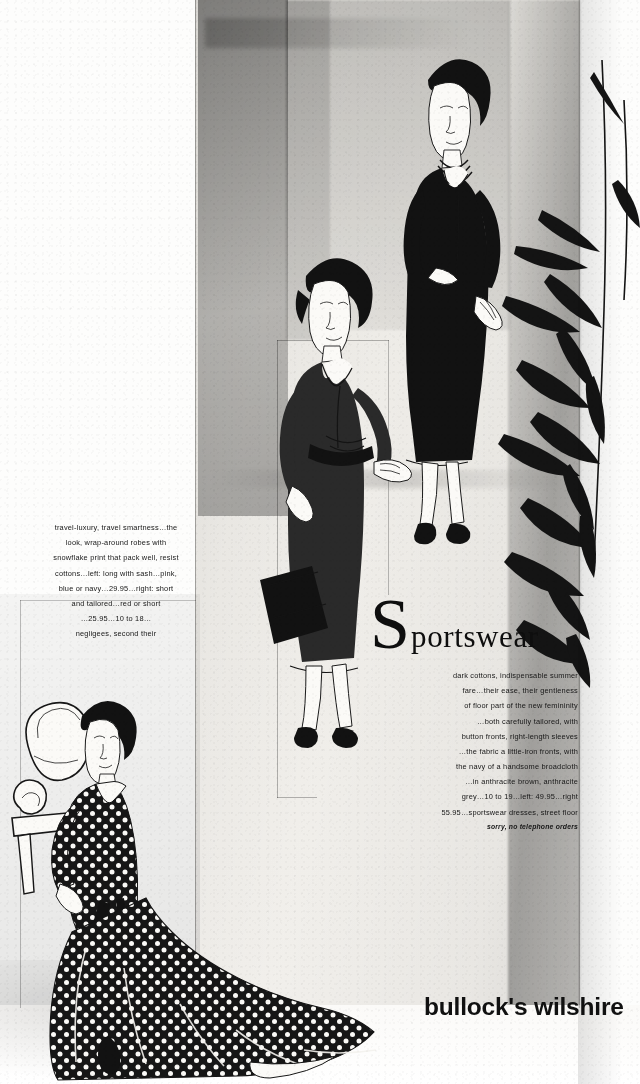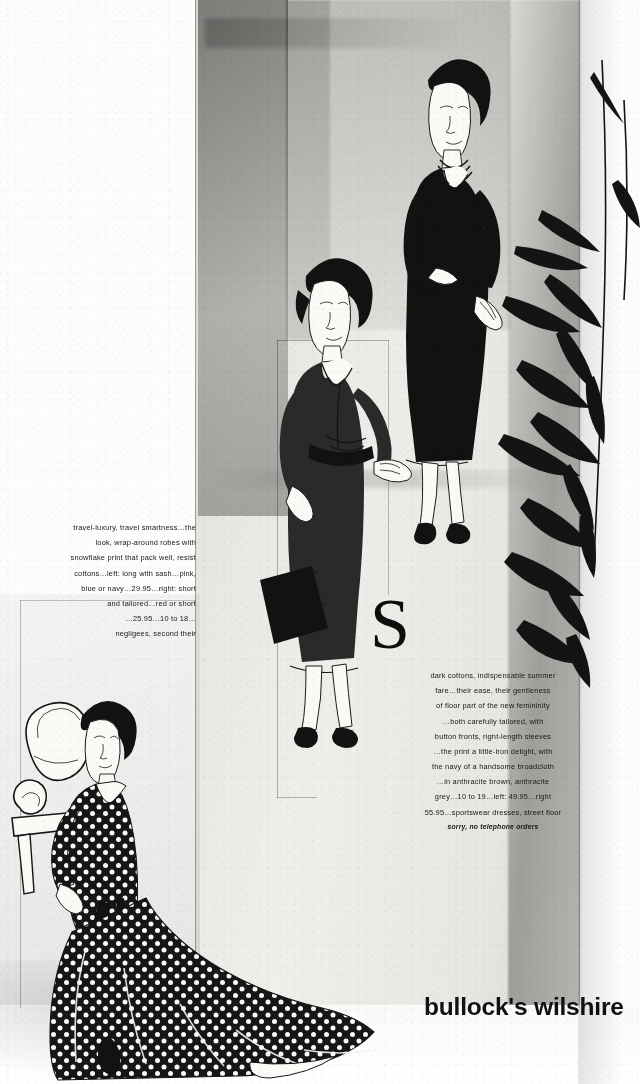--- a/index.html
+++ b/index.html
@@ -110,26 +110,26 @@
   
   .copy {
     position: absolute;
     font-family: "Liberation Sans", sans-serif;
     color: #171717;
     line-height: 2.05;
     letter-spacing: .2px;
   }
   .copy-left {
     left: 36px; top: 520px; width: 160px;
-    text-align: right;
+    text-align: center;
     font-size: 7.4px;
   }
   .copy-right {
     left: 408px; top: 668px; width: 170px;
-    text-align: center;
+    text-align: right;
     font-size: 7.4px;
   }
   .copy div { white-space: nowrap; }
   .italic-note {
     font-style: italic;
     font-weight: bold;
     font-size: 6.8px;
   }
 
   
@@ -398,29 +398,30 @@
     <div>snowflake print that pack well, resist</div>
     <div>cottons…left: long with sash…pink,</div>
     <div>blue or navy…29.95…right: short</div>
     <div>and tailored…red or short</div>
     <div>…25.95…10 to 18…</div>
     <div>negligees, second their</div>
   </div>
 
   <div class="sportswear">
     <span class="drop">S</span>
+    <span class="rest">portswear</span>
   </div>
 
   <div class="copy copy-right">
     <div>dark cottons, indispensable summer</div>
     <div>fare…their ease, their gentleness</div>
     <div>of floor part of the new femininity</div>
     <div>…both carefully tailored, with</div>
     <div>button fronts, right-length sleeves</div>
-    <div>…the print a little-iron delight, with</div>
+    <div>…the fabric a little-iron fronts, with</div>
     <div>the navy of a handsome broadcloth</div>
     <div>…in anthracite brown, anthracite</div>
     <div>grey…10 to 19…left: 49.95…right</div>
     <div>55.95…sportswear dresses, street floor</div>
     <div class="italic-note">sorry, no telephone orders</div>
   </div>
 
   <div class="signature">bullock's wilshire</div>
 
   <div class="grain"></div>

